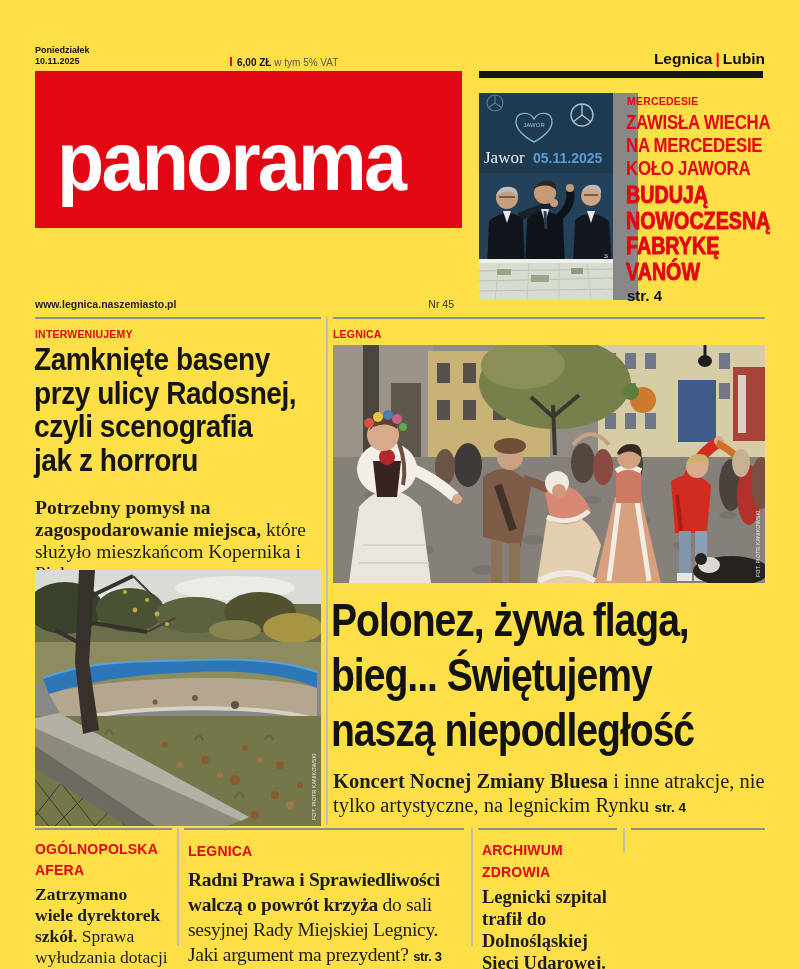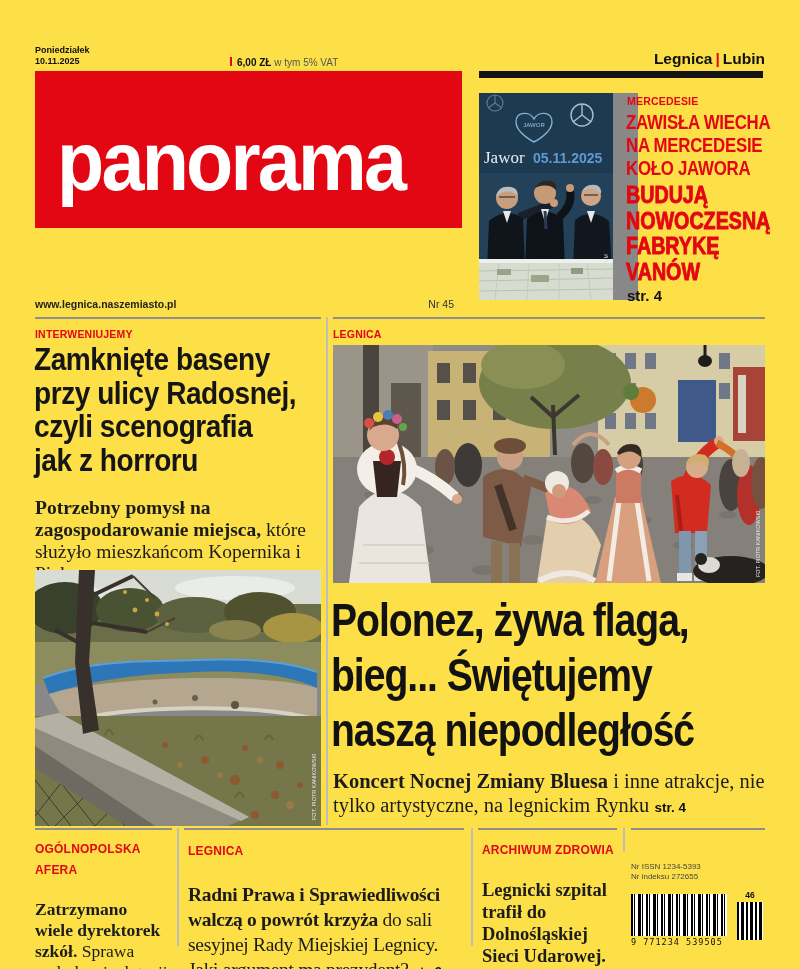--- a/index.html
+++ b/index.html
@@ -56,21 +56,21 @@
       letter-spacing:-1.2px;transform:scaleX(.86);transform-origin:left top;white-space:nowrap;}
   .ms-deck{left:333px;top:770px;width:434px;font-size:20.5px;line-height:23.5px;color:#1c1c1c;}
 
   
   .photo{overflow:hidden;background:#888;}
   .merc-photo{left:479px;top:93px;width:159px;height:207px;}
   .pool-photo{left:35px;top:570px;width:286px;height:256px;}
   .main-photo{left:333px;top:345px;width:432px;height:238px;}
 
   
-  .bcol .kicker{display:block;margin-bottom:18px;font-size:12px;}
+  .bcol .kicker{display:block;margin-bottom:3px;font-size:14px;}
   .bcol{color:#1c1c1c;}
   .bcol .pref{font-size:13px;}
   .bc1{left:35px;top:839px;width:134px;font-size:17.5px;line-height:21px;}
   .bc2{left:188px;top:839px;width:277px;font-size:19.5px;line-height:25px;letter-spacing:-.3px;}
   .bc3{left:482px;top:839px;width:134px;font-size:18.5px;line-height:22px;}
 
   
   .bc-area{left:631px;top:862px;width:134px;}
   .issn-line{font-size:8px;line-height:10px;color:#444;}
   .bc-wrap{position:relative;margin-top:8px;height:62px;}
@@ -441,24 +441,14 @@
   <div class="abs serif bcol bc2">
     <span class="kicker" style="font-family:'Liberation Sans',sans-serif;">LEGNICA</span>
     <span class="b">Radni Prawa i Sprawiedliwości walczą o powrót krzyża</span><span> do sali sesyjnej Rady Miejskiej Legnicy. Jaki argument ma prezydent? </span><span class="pref">str. 3</span>
   </div>
 
   <div class="abs serif bcol bc3">
     <span class="kicker" style="font-family:'Liberation Sans',sans-serif;">ARCHIWUM ZDROWIA</span>
     <span class="b">Legnicki szpital trafił do Dolnośląskiej Sieci Udarowej.</span><span> Szybciej będzie można pomóc choremu </span>
   </div>
 
-  <div class="abs bc-area">
-    <div class="issn-line">Nr ISSN 1234-5393</div>
-    <div class="issn-line">Nr indeksu 272655</div>
-    <div class="bc-wrap">
-      <div class="bars"></div>
-      <div class="bc-digits">9 771234 539505</div>
-      <div class="addon-num">46</div>
-      <div class="addon-bars"></div>
-    </div>
-  </div>
 
 </div>
 
 </body></html>

